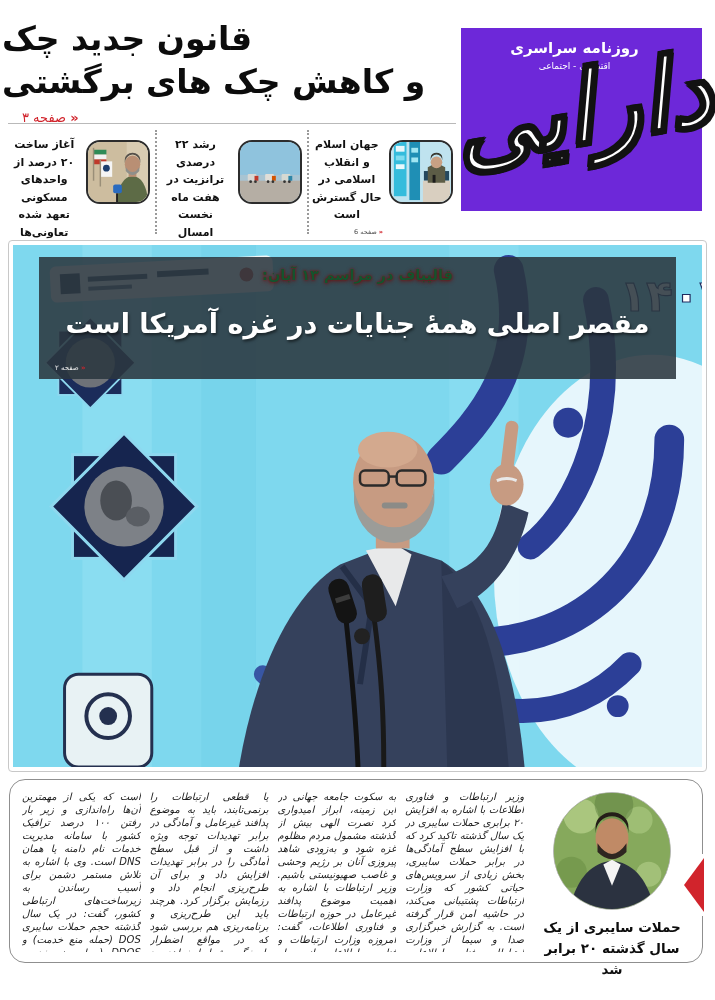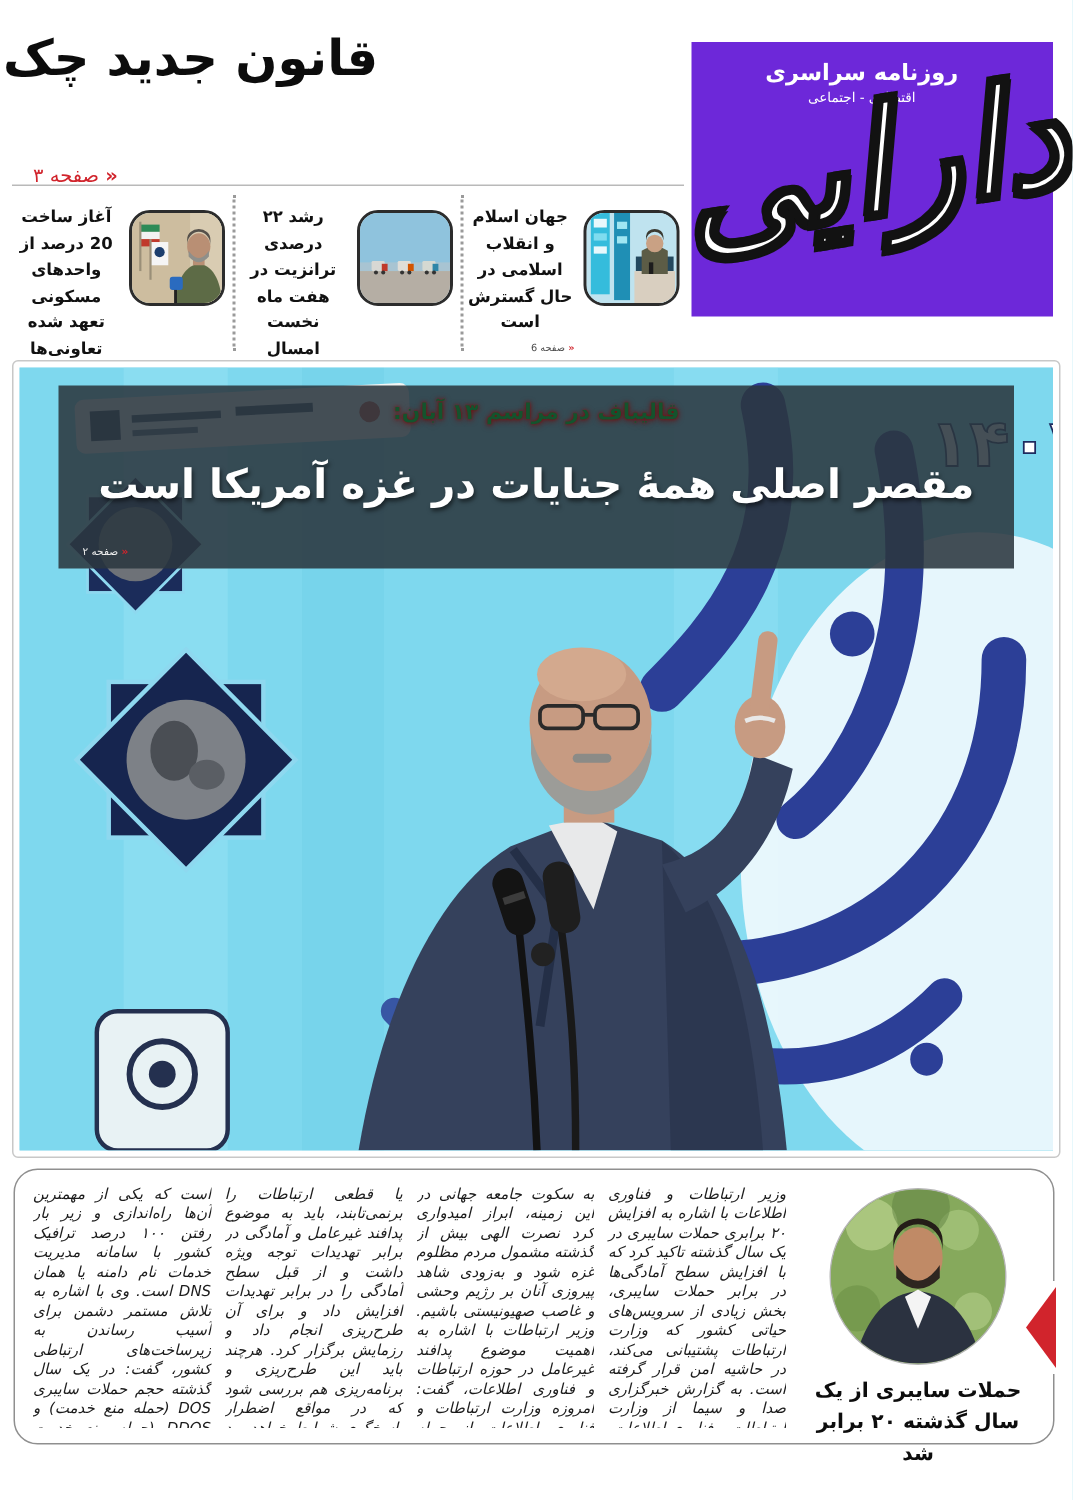--- a/index.html
+++ b/index.html
@@ -69,20 +69,21 @@
          border-top:27px solid transparent;border-bottom:27px solid transparent;
          border-right:20px solid #d1242c;}
 </style>
 </head>
 <body>
 
 <div class="page">
 
   <div class="lead">
     <div class="l1">قانون جدید چک</div>
+    <div class="l2">و کاهش چک های برگشتی</div>
   </div>
   <div class="lead-marker"><span class="chev">«</span>
     <span>صفحه ۳</span>
   </div>
   <div class="rule"></div>
 
   <div class="masthead">
     <div class="tagline1">روزنامه سراسری</div>
     <div class="tagline2">اقتصادی - اجتماعی</div>
     <div class="logo">دارایی</div>
@@ -164,21 +165,21 @@
           <path d="M30,62 C31,44 38,36 46,35 C55,36 61,45 62,62 Z" fill="#5d6b46"></path>
           <rect x="42" y="28" width="8" height="8" fill="#b98f74"></rect>
           <ellipse cx="46" cy="23" rx="8" ry="9" fill="#b98f74"></ellipse>
           <path d="M38,22 a8,9 0 0 1 16,0 l0,-4 a8,7 0 0 0 -16,0 z" fill="#55504a"></path>
           <path d="M39,26 q7,10 14,0 l0,4 q-7,8 -14,0 z" fill="#8f8f8a"></path>
           <rect x="26" y="44" width="9" height="9" rx="2" fill="#2a6bbf"></rect>
           <rect x="29" y="53" width="2" height="9" fill="#222"></rect>
         </svg>
       </div>
       <div class="btxt">
-        <div>آغاز ساخت 20 درصد از واحدهای مسکونی تعهد شده تعاونی‌ها</div>
+        <div>آغاز ساخت ۲۰ درصد از واحدهای مسکونی تعهد شده تعاونی‌ها</div>
         <div class="bmarker"><span class="chev">«</span>
           <span>صفحه ۳</span></div>
       </div>
     </div>
   </div>
 
   <div class="photo-frame">
     <div class="photo-wrap">
       <svg viewBox="0 0 695 523" preserveAspectRatio="none">
         <rect width="695" height="523" fill="#7ed8ee"></rect>

